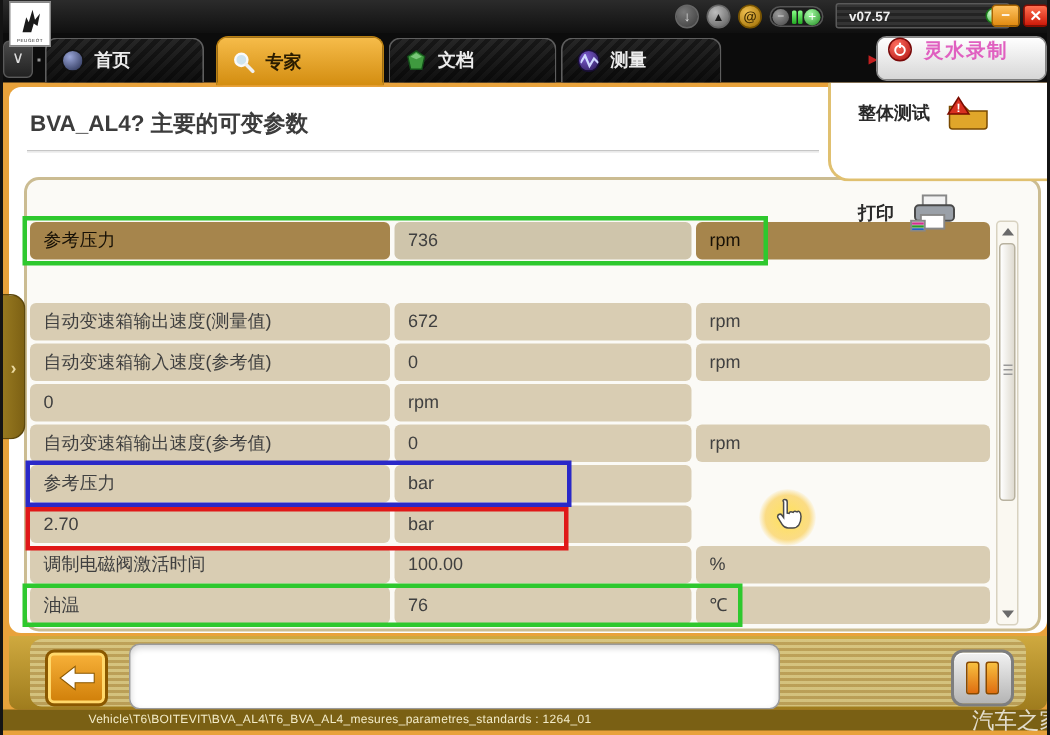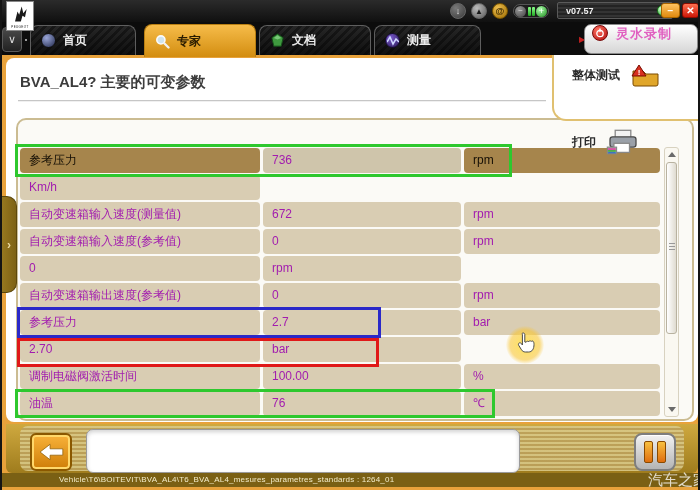--- a/index.html
+++ b/index.html
@@ -79,21 +79,21 @@
   
   .table-card { position:absolute; left:14px; top:118px; width:678px; height:303px; background:#fbfaf6;
                 border:2px solid #cbbc92; border-radius:10px; }
   .thead { position:absolute; left:17px; top:122px; width:661px; height:24px; border-radius:5px;
            background:linear-gradient(180deg,#ecb93e,#cf9712); box-shadow:inset 0 1px 0 rgba(255,255,255,.5); }
   .thead span { position:absolute; top:4px; transform:translateX(-50%); color:#fff; font-weight:bold; font-size:13px;
                 text-shadow:0 1px 1px rgba(120,80,0,.6); }
   .th-1 { left:27%; } .th-2 { left:53%; } .th-3 { left:86%; }
   .tbody { position:absolute; left:18px; top:148px; width:640px; }
   .trow { display:grid; grid-template-columns:240px 198px 196px; column-gap:3px; height:25px; margin-bottom:2px; }
-  .trow > div { background:#d9cdb3; border-radius:4px; font-size:12px; color:#a21caf; line-height:25px;
+  .trow > div { background:#d9cdb3; border-radius:4px; font-size:12px; color:#404040; line-height:25px;
                 padding-left:9px; white-space:nowrap; overflow:hidden; }
   .trow.selected > .c-label, .trow.selected > .c-unit { background:#a6854c; color:#161006; }
   .trow.selected > .c-value { background:#cfc5ab; }
 
   
   .vscroll { position:absolute; left:662px; top:147px; width:15px; height:270px; background:#faf8f1;
              border:1px solid #d8d2c0; border-radius:3px; }
   .scr-arrow { position:absolute; left:3px; width:0; height:0; border-left:4px solid transparent; border-right:4px solid transparent; }
   .scr-up { top:4px; border-bottom:5px solid #6a6a6a; }
   .scr-dn { bottom:4px; border-top:5px solid #6a6a6a; }
@@ -238,44 +238,42 @@
   <div class="drawer">›</div>
 
   <div class="table-card"></div>
   <div class="tbody">
       <div class="trow selected">
         <div class="c-label">参考压力</div>
         <div class="c-value">736</div>
         <div class="c-unit">rpm</div>
       </div>
       <div class="trow">
-        <div class="c-unit">Km/h</div>
-      </div>
-      <div class="trow">
-        <div class="c-label">自动变速箱输入速度(测量值)</div>
+      </div>
+      <div class="trow">
+        <div class="c-label">自动变速箱输出速度(测量值)</div>
         <div class="c-value">672</div>
         <div class="c-unit">rpm</div>
       </div>
       <div class="trow">
         <div class="c-label">自动变速箱输入速度(参考值)</div>
         <div class="c-value">0</div>
         <div class="c-unit">rpm</div>
       </div>
       <div class="trow">
         <div class="c-value">0</div>
         <div class="c-unit">rpm</div>
       </div>
       <div class="trow">
         <div class="c-label">自动变速箱输出速度(参考值)</div>
         <div class="c-value">0</div>
         <div class="c-unit">rpm</div>
       </div>
       <div class="trow">
         <div class="c-label">参考压力</div>
-        <div class="c-value">2.7</div>
         <div class="c-unit">bar</div>
       </div>
       <div class="trow">
         <div class="c-value">2.70</div>
         <div class="c-unit">bar</div>
       </div>
       <div class="trow">
         <div class="c-label">调制电磁阀激活时间</div>
         <div class="c-value">100.00</div>
         <div class="c-unit">%</div>

